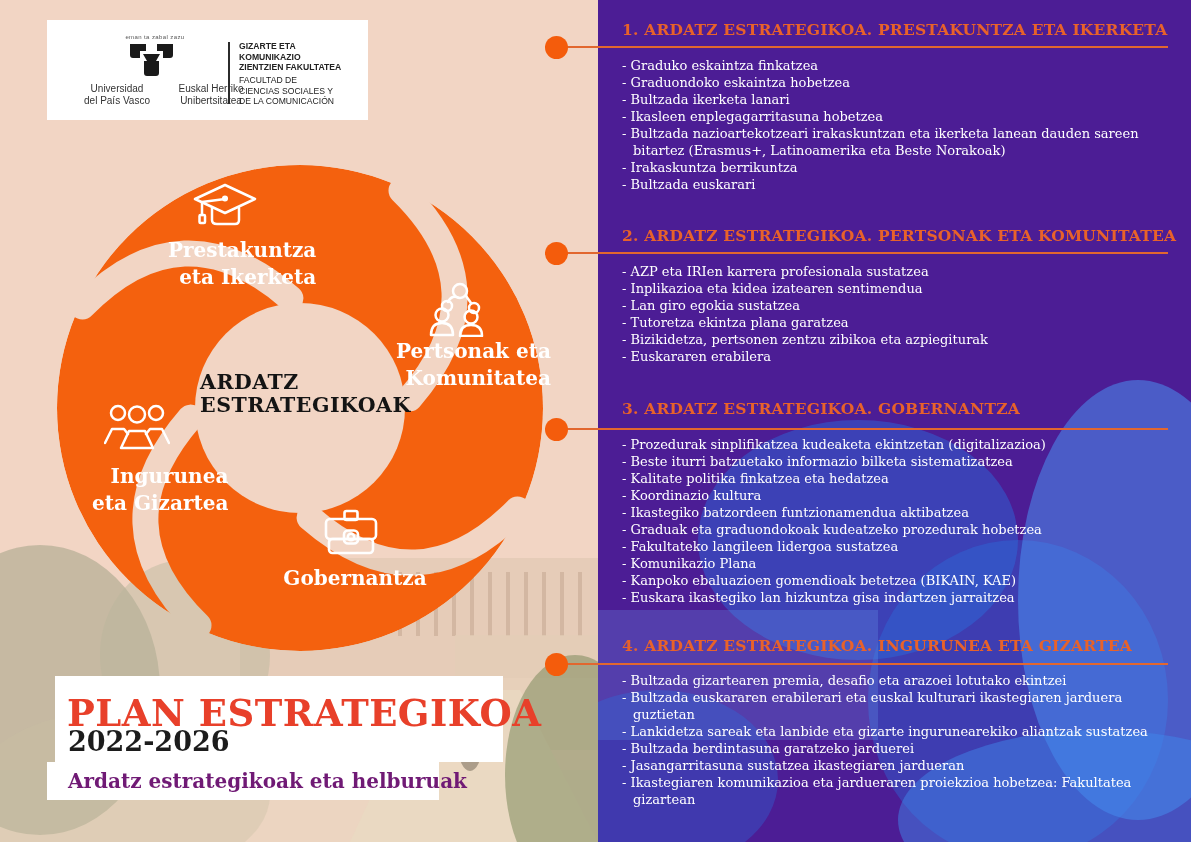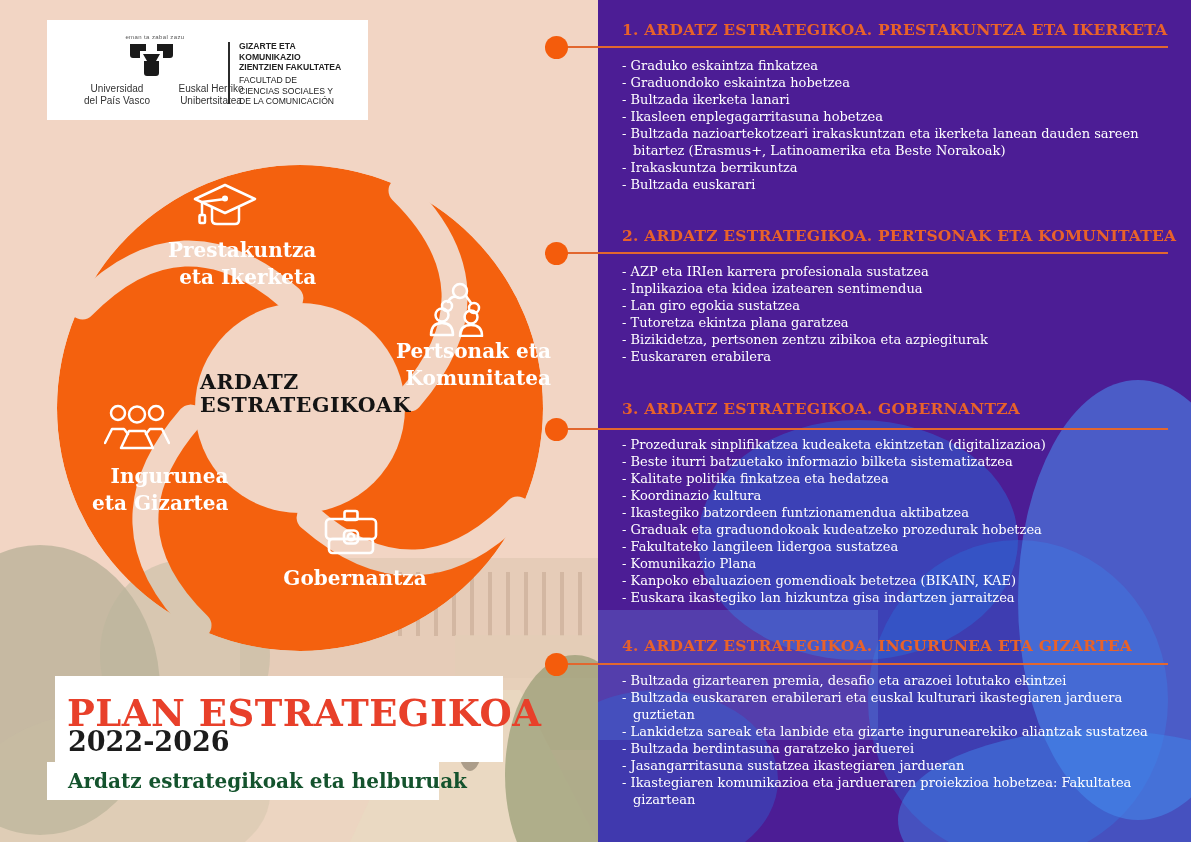--- a/index.html
+++ b/index.html
@@ -29,21 +29,21 @@
   .seg-label{position:absolute;color:#ffffff;font-weight:bold;font-size:20px;line-height:27px;text-align:right;}
   .seg-label.centered{text-align:center;}
   .center-label{position:absolute;left:200px;top:371px;width:200px;text-align:left;
     color:#141414;font-weight:bold;font-size:20.5px;line-height:23px;letter-spacing:.5px;}
   
   .plan-card{position:absolute;left:55px;top:676px;width:448px;height:86px;background:#ffffff;}
   .plan-card-sub{position:absolute;left:47px;top:762px;width:392px;height:38px;background:#ffffff;}
   .plan-title{position:absolute;left:12px;top:4px;color:#e8402a;font-weight:bold;
     font-size:37px;letter-spacing:.5px;white-space:nowrap;margin-top:11px;}
   .plan-years{position:absolute;left:13px;top:50px;color:#1c1c1c;font-weight:bold;font-size:27px;}
-  .plan-subtitle{position:absolute;left:21px;top:7px;color:#14532d;font-weight:bold;font-size:20px;white-space:nowrap;}
+  .plan-subtitle{position:absolute;left:21px;top:7px;color:#701a75;font-weight:bold;font-size:20px;white-space:nowrap;}
   
   .blue-panel{position:absolute;left:598px;top:0;width:593px;height:842px;background:#4c1d95;overflow:hidden;}
   .panel-decor{position:absolute;left:0;top:0;}
   .section-title{position:absolute;left:24px;margin:0;color:#e8622a;font-weight:bold;
     font-size:15.5px;line-height:20px;white-space:nowrap;letter-spacing:.2px;}
   .items{position:absolute;left:24px;width:545px;margin:0;padding:0;list-style:none;
     color:#ffffff;font-size:13px;line-height:17px;}
   .items li{padding-left:11px;text-indent:-11px;}
   .items li::before{content:"- ";}
   

